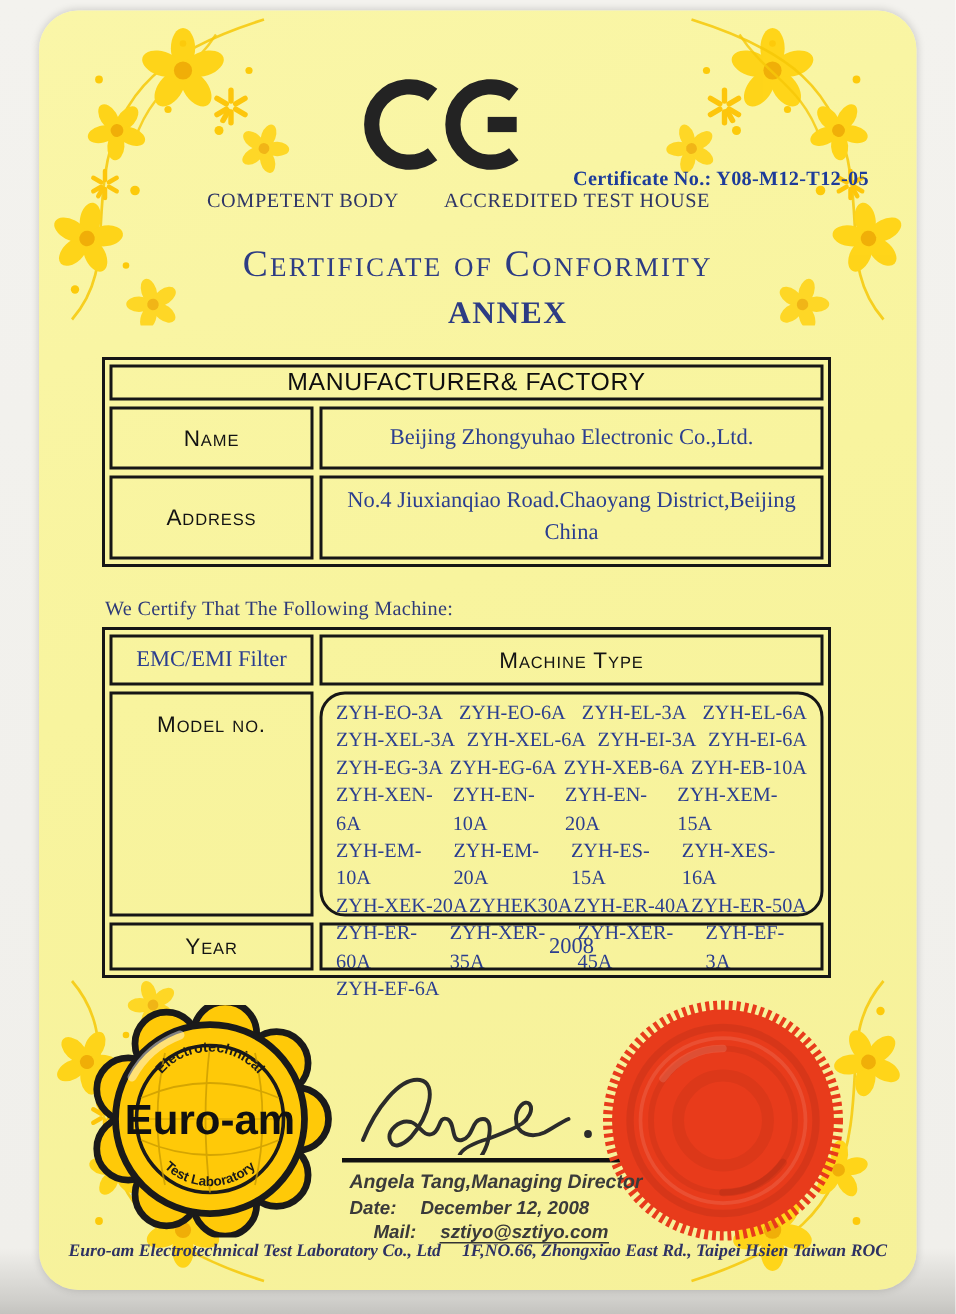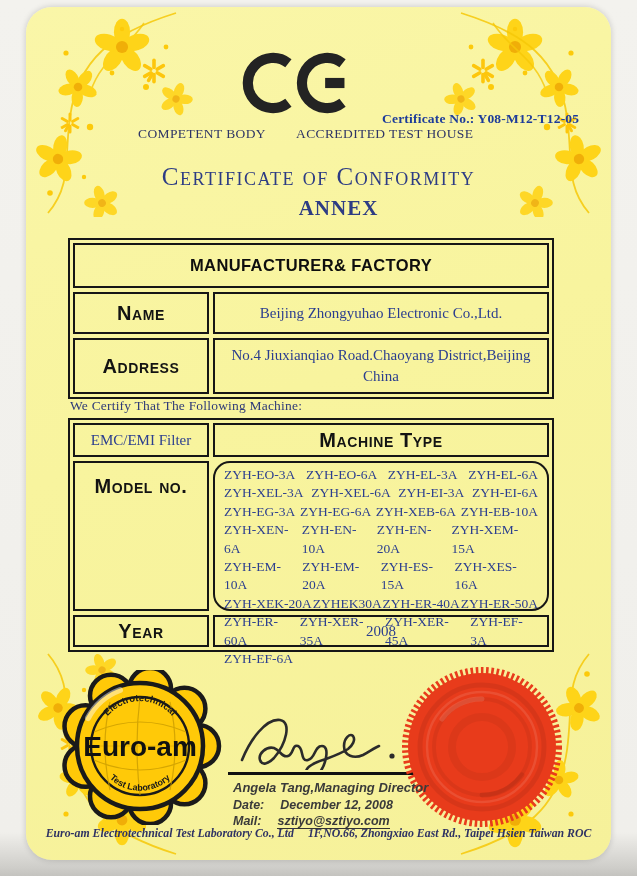--- a/index.html
+++ b/index.html
@@ -31,44 +31,44 @@
     font-size:25px; font-weight:normal; color:#2d3c84; font-variant:small-caps; letter-spacing:1.5px; }
   .subtitle { position:absolute; left:0; top:196px; width:637px; text-align:center;
     font-size:21px; font-weight:bold; color:#2d3c84; letter-spacing:1px;margin-left:20px; }
   
   .tbl { position:absolute; left:68px; width:486px; border:2.5px solid #161616; padding:3px; background:transparent; }
   .tbl1 { top:238px; }
   .tbl2 { top:418px; }
   .trow { display:grid; grid-template-columns:136px 1fr; gap:4px; margin-top:4px; }
   .trow:first-child, .thead { margin-top:0; }
   .cell { border:2.5px solid #161616; }
-  .thead { border:2.5px solid #161616; height:45px; display:flex; align-items:center; justify-content:center;
-    font-family:"Liberation Sans",sans-serif; font-weight:bold; font-size:16.5px; color:#0e0e0e; letter-spacing:.4px; }
+  .thead { border:2.5px solid #161616; height:24px; display:flex; align-items:center; justify-content:center;
+    font-family:"Liberation Sans",sans-serif; font-weight:normal; font-size:16.5px; color:#0e0e0e; letter-spacing:.4px; }
   .lab { display:flex; align-items:center; justify-content:center;
-    font-family:"Liberation Sans",sans-serif; font-weight:bold; font-size:20px; color:#131313;
+    font-family:"Liberation Sans",sans-serif; font-weight:normal; font-size:15px; color:#131313;
     font-variant:small-caps; letter-spacing:.6px; }
   .lab.top { align-items:flex-start; padding-top:12px; }
   .val { display:flex; align-items:center; justify-content:center; text-align:center;
     font-size:15px; color:#2b3e8f; padding:2px 8px; }
   .val.col { flex-direction:column; justify-content:space-evenly; }
   .h-name { height:42px; } .h-addr { height:56px; } .h-mach { height:34px; } .h-model { height:150px; } .h-year { height:32px; }
   .modelcell { display:block; padding:3px 9px 0 9px; font-size:13.5px; color:#2b3e8f;border-radius:17px; }
   .mrow { display:flex; justify-content:space-between; line-height:18.4px; }
   .mrow.single { justify-content:flex-start; }
   .certify { position:absolute; left:70px; top:398px; font-size:13.5px; color:#2e3a78; letter-spacing:.2px; }
   
   .badge { position:absolute; left:50px; top:670px; width:180px; height:155px; z-index:3; }
   .sig { position:absolute; left:236px; top:706px; width:185px; height:64px; z-index:3; }
   .sigline { position:absolute; left:228px; top:772px; width:192px; height:3px; background:#111; z-index:3; }
   .who { position:absolute; left:233px; top:780px; font-family:"Liberation Sans",sans-serif;
     font-weight:bold; font-style:italic; font-size:13px; color:#3a3a3a; z-index:4; }
   .meta { position:absolute; left:233px; font-family:"Liberation Sans",sans-serif;
     font-weight:bold; font-style:italic; font-size:12.5px; color:#3a3a3a; display:flex; gap:16px; z-index:4; }
   .meta.date { top:798px; }
-  .meta.mail { top:814px; }
+  .meta.mail { top:814px;margin-left:16px; }
   .meta .mailval { border-bottom:1.6px solid #333; }
   .seal { position:absolute; left:398px; top:663px; width:168px; height:168px; z-index:3; }
   .footer { position:absolute; left:26px; top:826px; width:585px; display:flex; justify-content:center; gap:14px;
     font-weight:bold; font-style:italic; font-size:11.8px; color:#2e3263; z-index:5; white-space:nowrap; }
   .visually-hidden { position:absolute; width:1px; height:1px; overflow:hidden; clip:rect(0 0 0 0); }
 </style>
 </head>
 <body>
 
 <div class="page">

